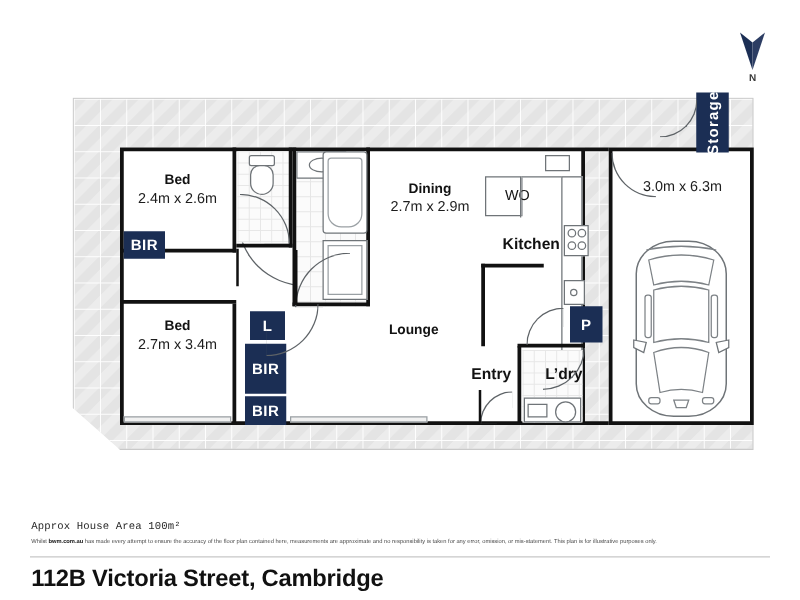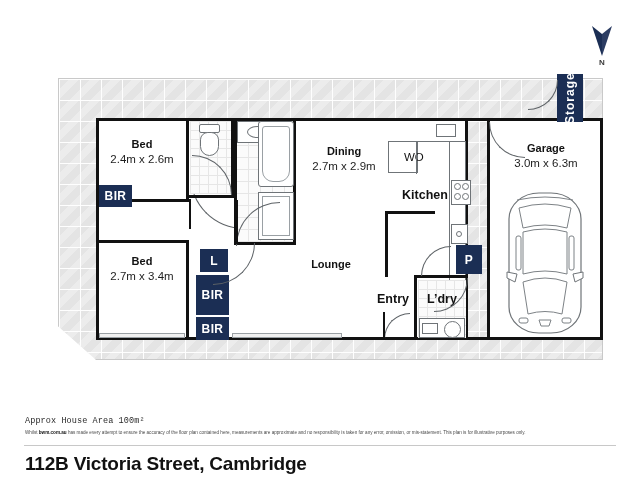--- a/index.html
+++ b/index.html
@@ -320,40 +320,39 @@
 
     <div class="room small" style="left:367px; top:292px; width:52px;">
       <span class="rname">Entry</span>
     </div>
     <div class="door-arc" style="left:384px; top:313px; width:26px; height:26px; border-radius:26px 0 0 0; border-bottom:none; border-right:none;"></div>
     <div class="wall-thin" style="left:383px; top:312px; width:2px; height:27px;"></div>
 
     <div class="wall" style="left:414px; top:277px; width:3px; height:63px;"></div>
 
     <div class="tile tile-sm" style="left:418px; top:280px; width:48px; height:58px;"></div>
-    <div class="room small" style="left:418px; top:292px; width:48px;">
+    <div class="room small" style="left:418px; top:292px; width:48px;text-align:right;">
       <span class="rname">L’dry</span>
     </div>
 
     <div class="chip" style="left:456px; top:245px; width:26px; height:29px;">
       <span>P</span>
     </div>
 
     <div class="wall" style="left:414px; top:275px; width:54px; height:3px;"></div>
 
     <div class="door-arc" style="left:434px; top:278px; width:34px; height:34px; border-radius:0 0 34px 0; border-top:none; border-left:none;"></div>
 
     <div class="door-arc" style="left:421px; top:246px; width:30px; height:30px; border-radius:30px 0 0 0; border-bottom:none; border-right:none;"></div>
 
     <div class="fix" style="left:419px; top:318px; width:46px; height:20px;"></div>
     <div class="fix" style="left:422px; top:323px; width:16px; height:11px;"></div>
     <div class="fix" style="left:444px; top:321px; width:17px; height:17px; border-radius:50%;"></div>
 
     <div class="room" style="left:500px; top:142px; width:92px;">
-      <span class="rname">Garage</span>
       <span class="rdim">3.0m x 6.3m</span>
     </div>
 
     <div class="door-arc" style="left:489px; top:122px; width:36px; height:36px; border-radius:0 0 0 36px; border-top:none; border-right:none;"></div>
 
     <div class="door-arc" style="left:528px; top:80px; width:30px; height:30px; border-radius:0 0 30px 0; border-top:none; border-left:none;"></div>
 
     <svg style="position:absolute; left:505px; top:190px;" width="80" height="146" viewBox="0 0 80 146">
       <rect x="4" y="3" width="72" height="140" rx="30" ry="26" fill="#ffffff" stroke="#6f7478" stroke-width="1.2"></rect>
       <path d="M14 18 q26 -8 52 0 l-4 20 q-22 -6 -44 0 z" fill="#ffffff" stroke="#7d8286" stroke-width="1"></path>

